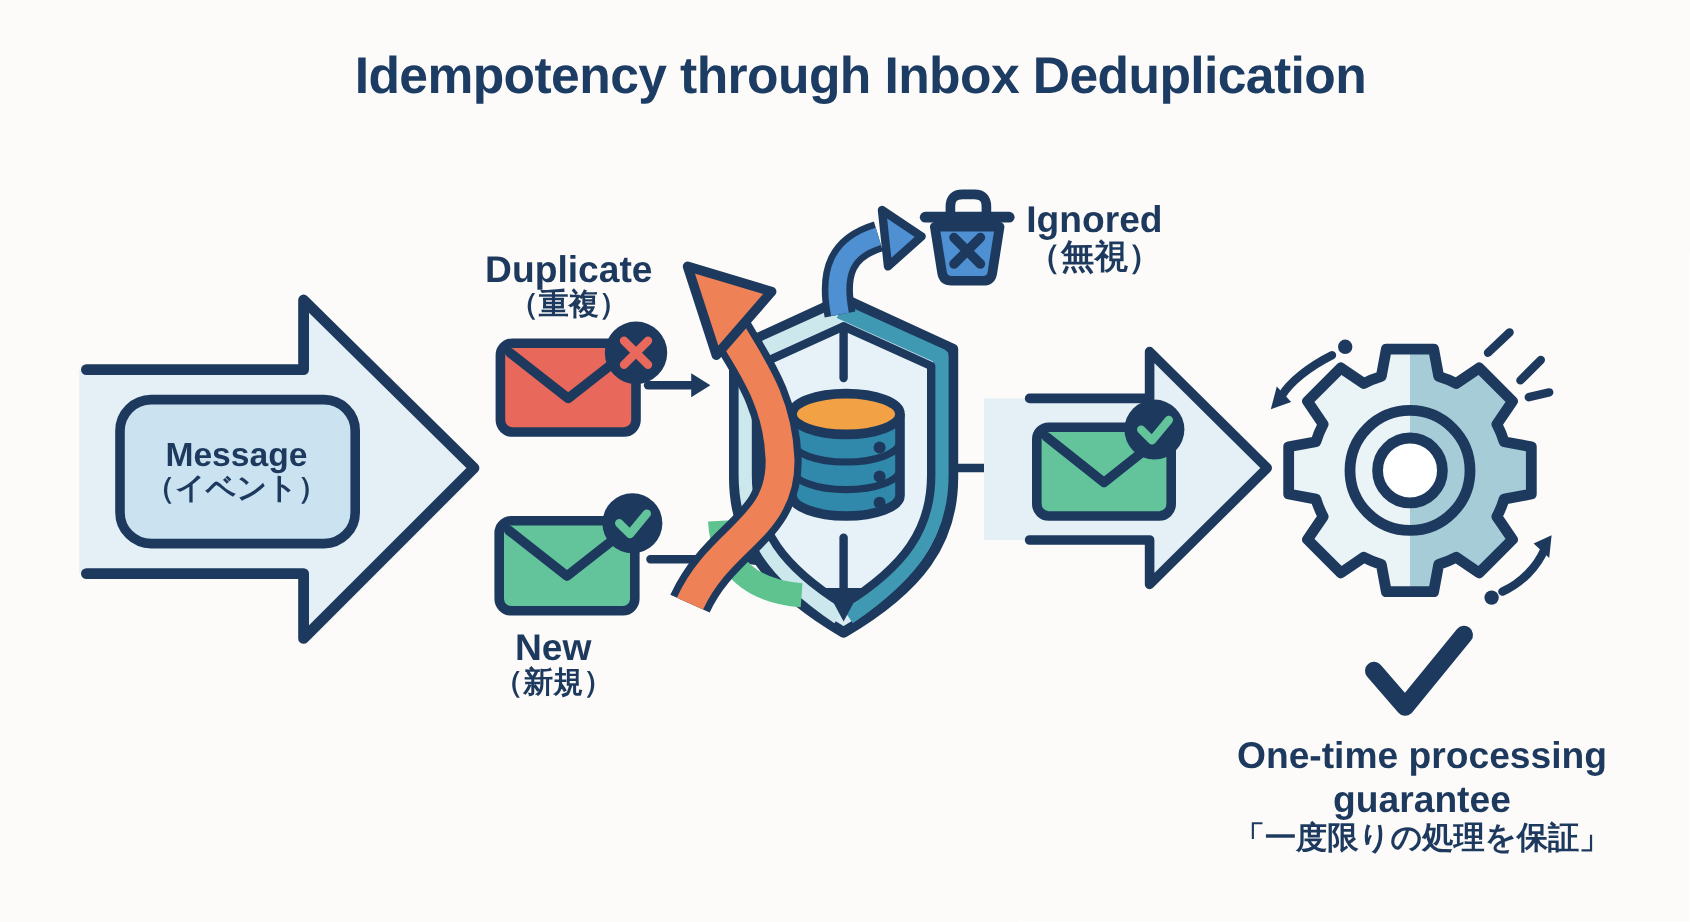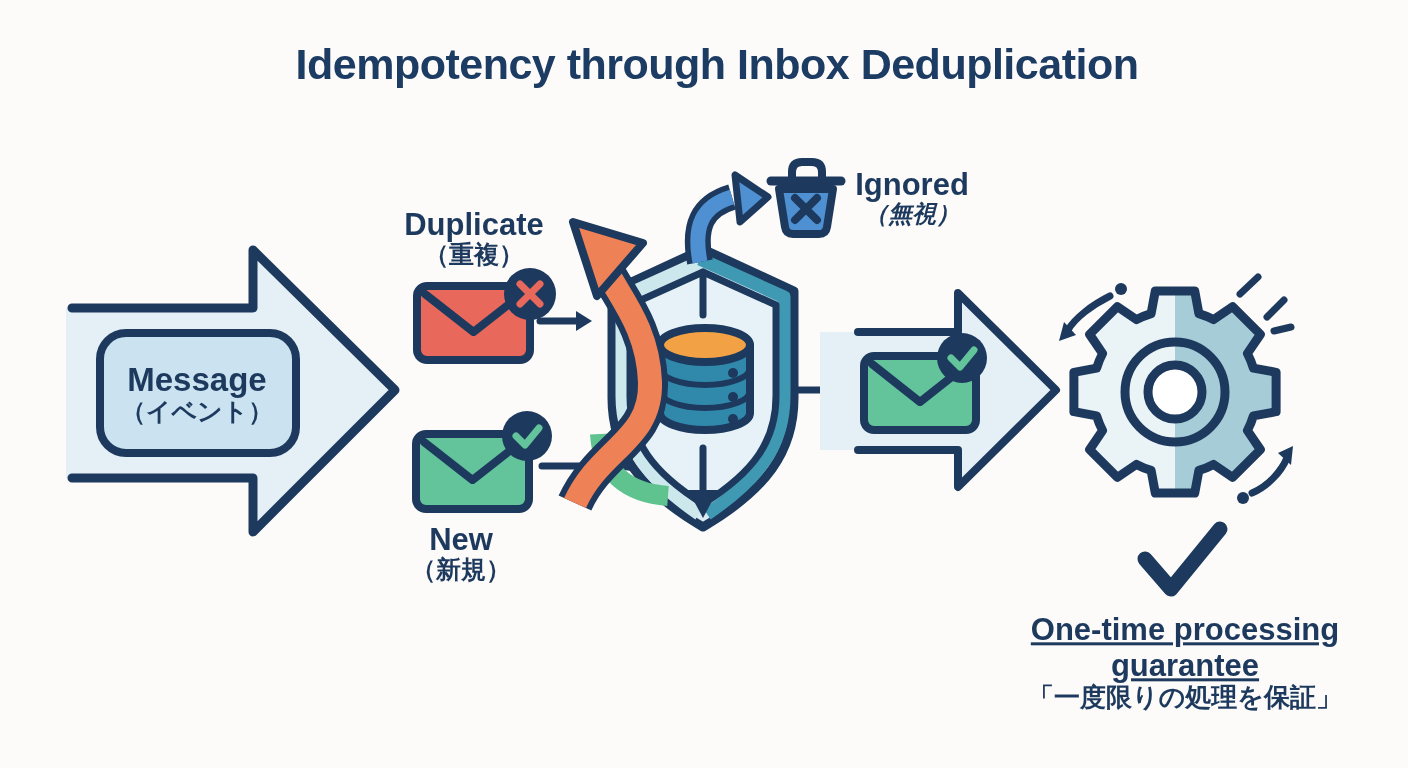--- a/index.html
+++ b/index.html
@@ -18,25 +18,25 @@
     color:#1d3a5e;
     font-weight:bold;
     line-height:1.08;
     white-space:nowrap;
   }
   .title{
     font-size:43px;
     letter-spacing:-0.5px;
     color:#1c3c63;
   }
-  .en-lg{font-size:33px;}
+  .en-lg{font-size:28px;}
   .en{font-size:31px;}
   .jp{font-size:25px;}
-  .jp-sm{font-size:24px;font-style:italic;}
-  .guar-en{font-size:31px;line-height:1.15;text-decoration:underline;}
+  .jp-sm{font-size:28px;}
+  .guar-en{font-size:31px;line-height:1.15;}
   .guar-jp{font-size:26px;}
 </style>
 </head>
 <body>
 
 <div id="canvas">
 
   <svg id="diagram-svg" width="1408" height="768" viewBox="0 0 1408 768">
 
     <g>

